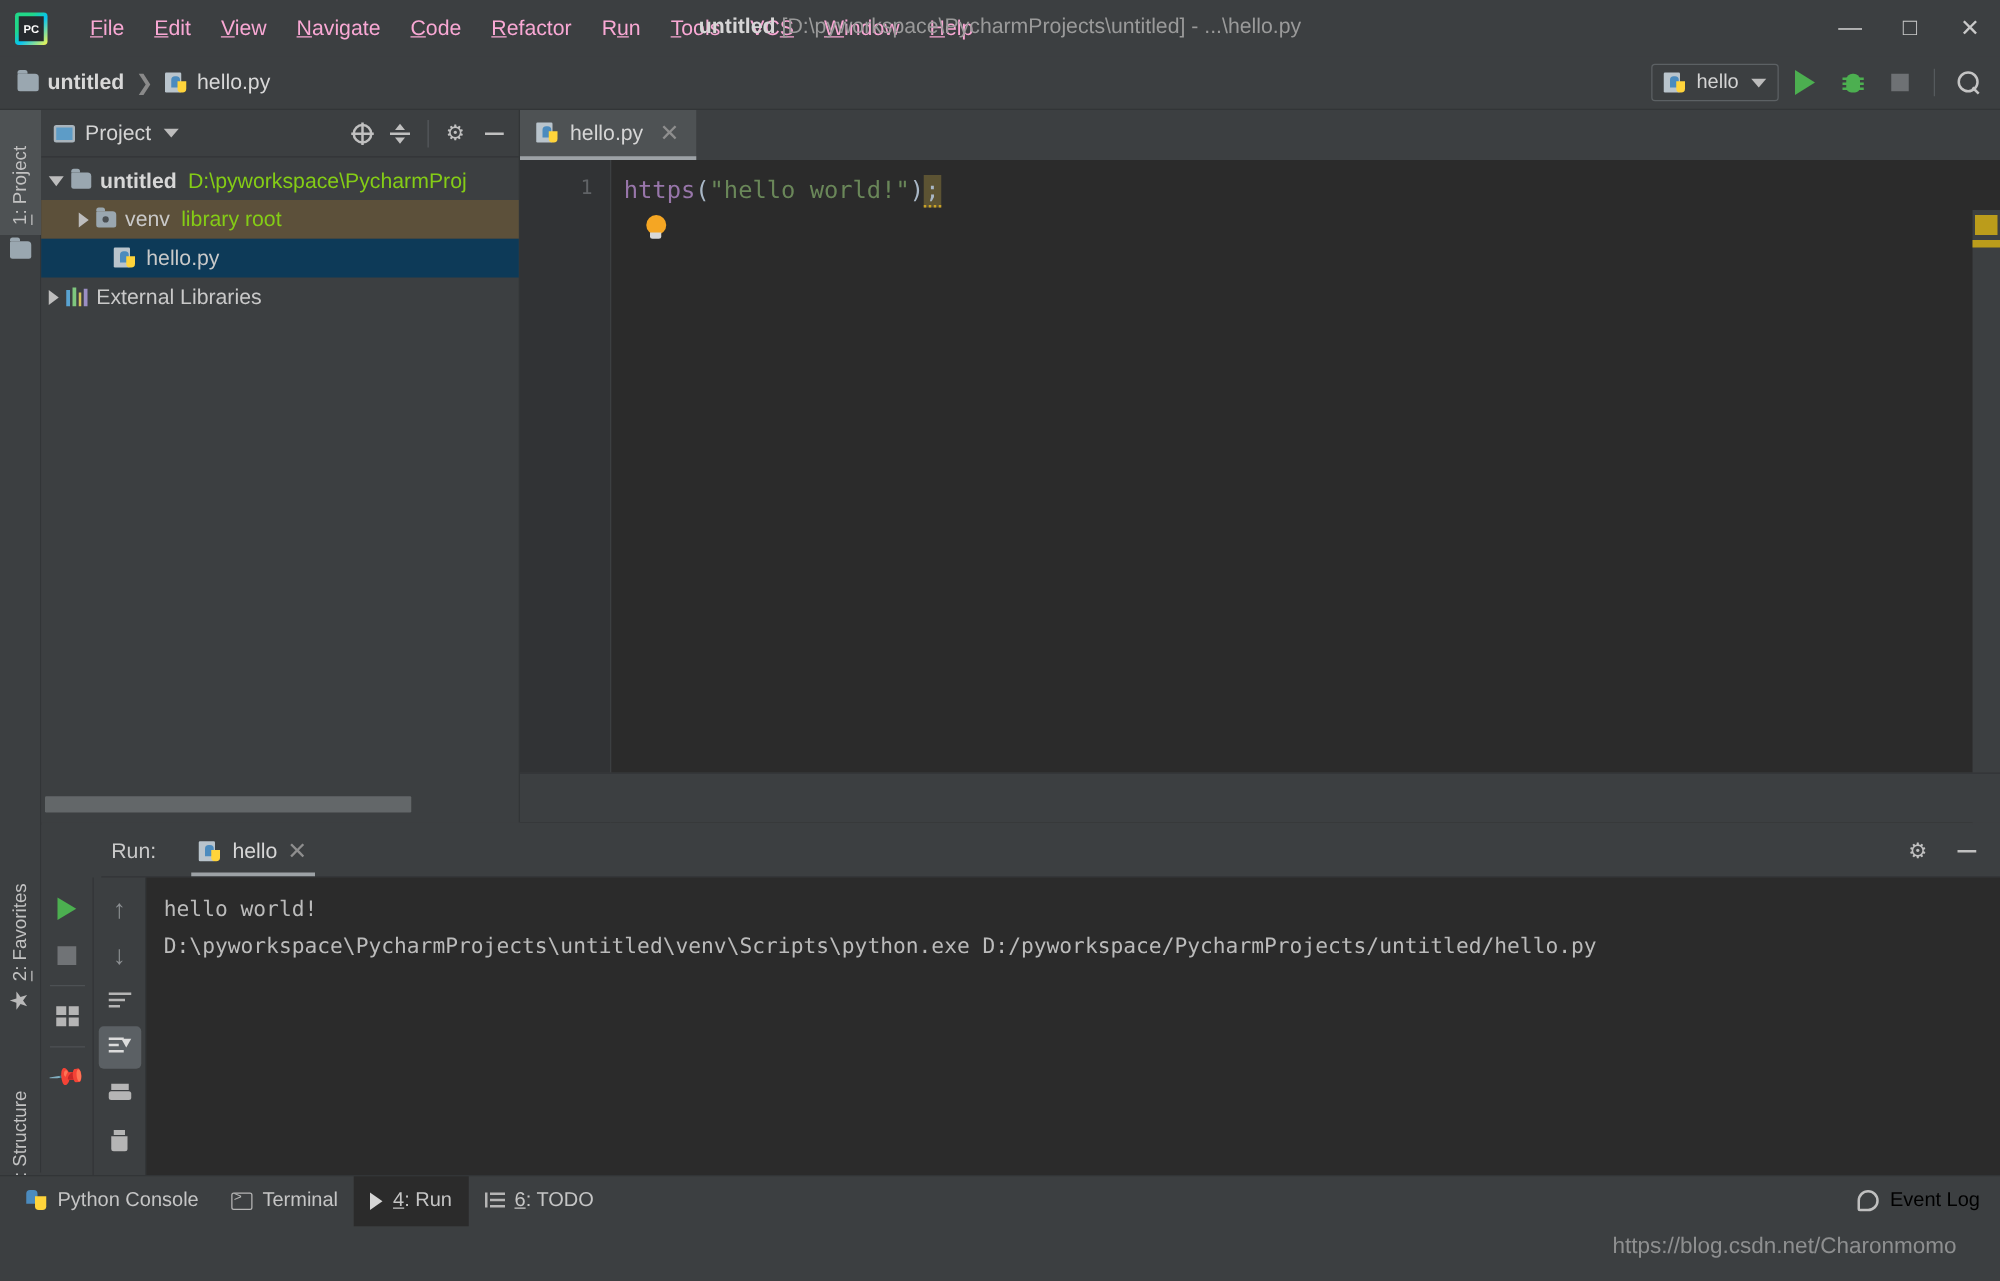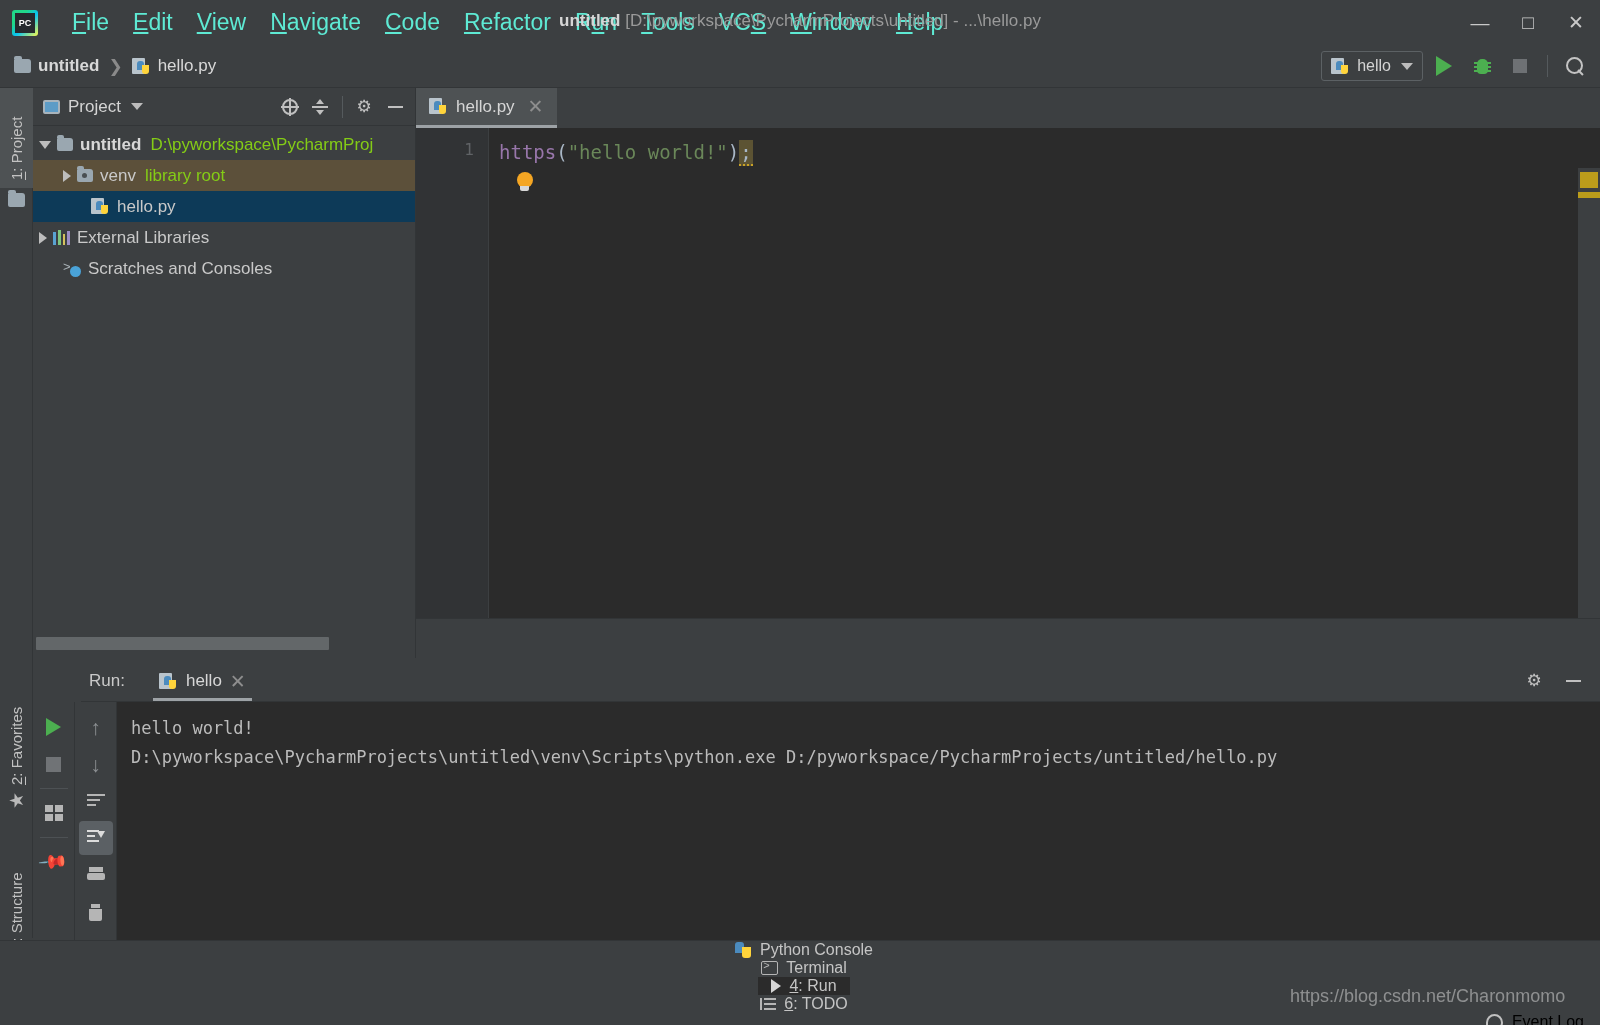--- a/index.html
+++ b/index.html
@@ -24,21 +24,21 @@
     position: relative;
   }
   .pc-logo::after {
     content: "PC"; position: absolute; left: 3px; top: 3px;
     width: 20px; height: 20px; background: #262a2e; color: #fff;
     font-size: 9px; font-weight: bold; display: flex;
     align-items: center; justify-content: center;
   }
   .menubar { display: flex; align-items: center; margin-left: 22px; }
   .menu-item {
-    color: #5eead4; font-size: 23px; padding: 4px 12px; cursor: default;
+    color: #f9a8d4; font-size: 17px; padding: 4px 12px; cursor: default;
     white-space: nowrap;
   }
   .menu-item u { text-decoration: underline; }
   .win-title {
     position: absolute; left: 50%; transform: translateX(-50%);
     font-size: 17px; white-space: nowrap; color: #9a9a9a;
     top: 11px;
   }
   .win-title b { color: #d6d6d6; font-weight: bold; }
   .win-ctrls {
@@ -383,21 +383,21 @@
     font-family: "DejaVu Sans Mono", monospace; font-size: 17px;
     padding: 12px 0 0 14px; line-height: 29px; position: relative;
     overflow: hidden;
   }
   .console .blank { height: 29px; }
 
   
   .bottombar {
     position: absolute; left: 0; top: 940px; width: 1600px; height: 40px;
     background: #3c3f41; display: flex; align-items: center;
-    border-top: 1px solid #323537; padding-left: 8px; flex-direction: column;
+    border-top: 1px solid #323537; padding-left: 8px;
   }
   .bb-item {
     display:flex; align-items:center; gap:8px; height:40px; padding: 0 13px;
     color:#c5c5c5; font-size:16px;
   }
   .bb-item.active { background:#2b2b2b; }
   .bb-item u { text-decoration: underline; }
   .ico-pyconsole{width:17px;height:17px;position:relative;}
   .ico-pyconsole::before{content:"";position:absolute;left:0;top:0;width:9px;height:11px;background:#4b8bbe;border-radius:3px 3px 0 0;}
   .ico-pyconsole::after{content:"";position:absolute;left:7px;top:5px;width:9px;height:11px;background:#ffd43b;border-radius:0 0 3px 3px;}
@@ -567,24 +567,20 @@
       <div class="trow">
         <span class="tw-arrow"></span>
         <span class="ico-lib">
             <i></i>
             <i></i>
             <i></i>
             <i></i>
           </span>
         <span class="t-name">External Libraries</span>
       </div>
-      <div class="trow" style="padding-left:30px">
-        <span class="ico-scratch"></span>
-        <span class="t-name">Scratches and Consoles</span>
-      </div>
     </div>
 
     <div class="pp-hscroll">
       <div class="thumb"></div>
     </div>
   </div>
 
   <div class="editor-area">
     <div class="tabbar">
       <div class="etab">

